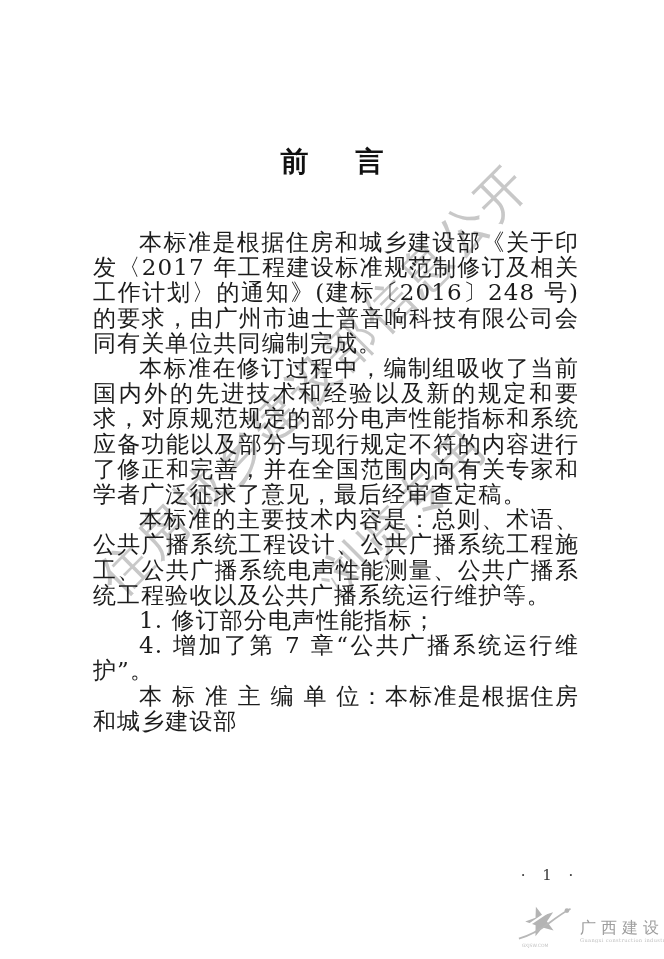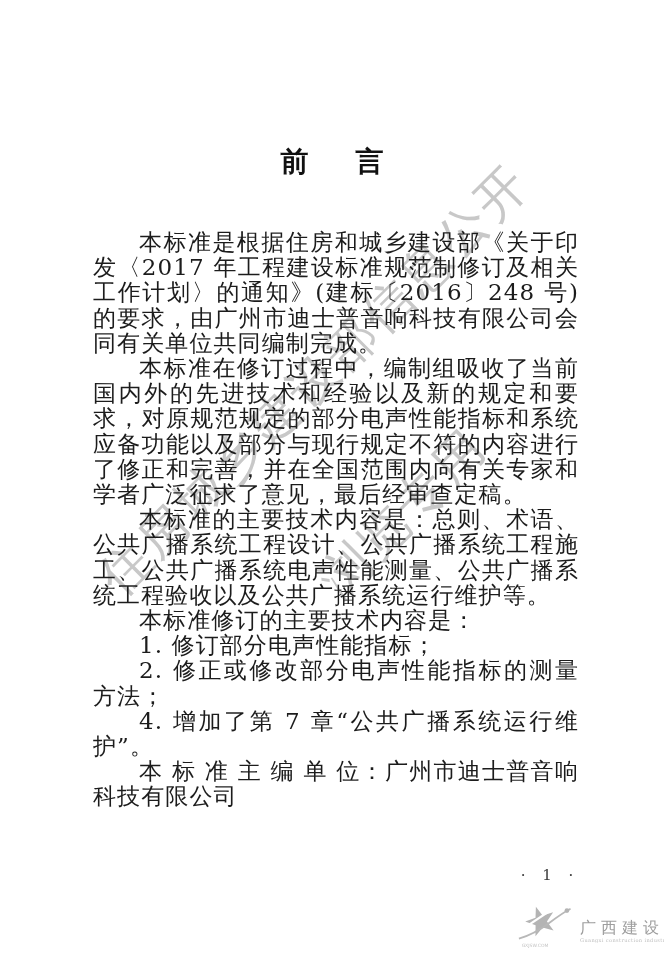--- a/index.html
+++ b/index.html
@@ -126,25 +126,23 @@
 
 <div class="page-title">
   <span>前</span>
   <span>言</span>
 </div>
 
 <div class="content">
   <p>本标准是根据住房和城乡建设部《关于印发〈2017 年工程建设标准规范制修订及相关工作计划〉的通知》(建标〔2016〕248 号)的要求，由广州市迪士普音响科技有限公司会同有关单位共同编制完成。</p>
   <p>本标准在修订过程中，编制组吸收了当前国内外的先进技术和经验以及新的规定和要求，对原规范规定的部分电声性能指标和系统应备功能以及部分与现行规定不符的内容进行了修正和完善，并在全国范围内向有关专家和学者广泛征求了意见，最后经审查定稿。</p>
   <p>本标准的主要技术内容是：总则、术语、公共广播系统工程设计、公共广播系统工程施工、公共广播系统电声性能测量、公共广播系统工程验收以及公共广播系统运行维护等。</p>
-  <p>本标准修订的主要技术内容是：</p>
   <p>1. 修订部分电声性能指标；</p>
-  <p>2. 修正或修改部分电声性能指标的测量方法；</p>
   <p>4. 增加了第 7 章“公共广播系统运行维护”。</p>
-  <p>本 标 准 主 编 单 位：广州市迪士普音响科技有限公司</p>
+  <p>本 标 准 主 编 单 位：本标准是根据住房和城乡建设部</p>
 </div>
 
 <div class="page-number">· 1 ·</div>
 
 <div class="logo">
   <span class="logo-star">
     <svg width="58" height="52" viewBox="0 0 64 56" xmlns="http://www.w3.org/2000/svg" aria-hidden="true">
       <g transform="translate(25,23) rotate(-18)" fill="#b4b4b4">
         <path d="M0,-17 L4.1,-5.7 L16.2,-5.3 L6.6,2.2 L10.5,13.8 L0,7 L-10.5,13.8 L-6.6,2.2 L-16.2,-5.3 L-4.1,-5.7 Z"></path>
       </g>

